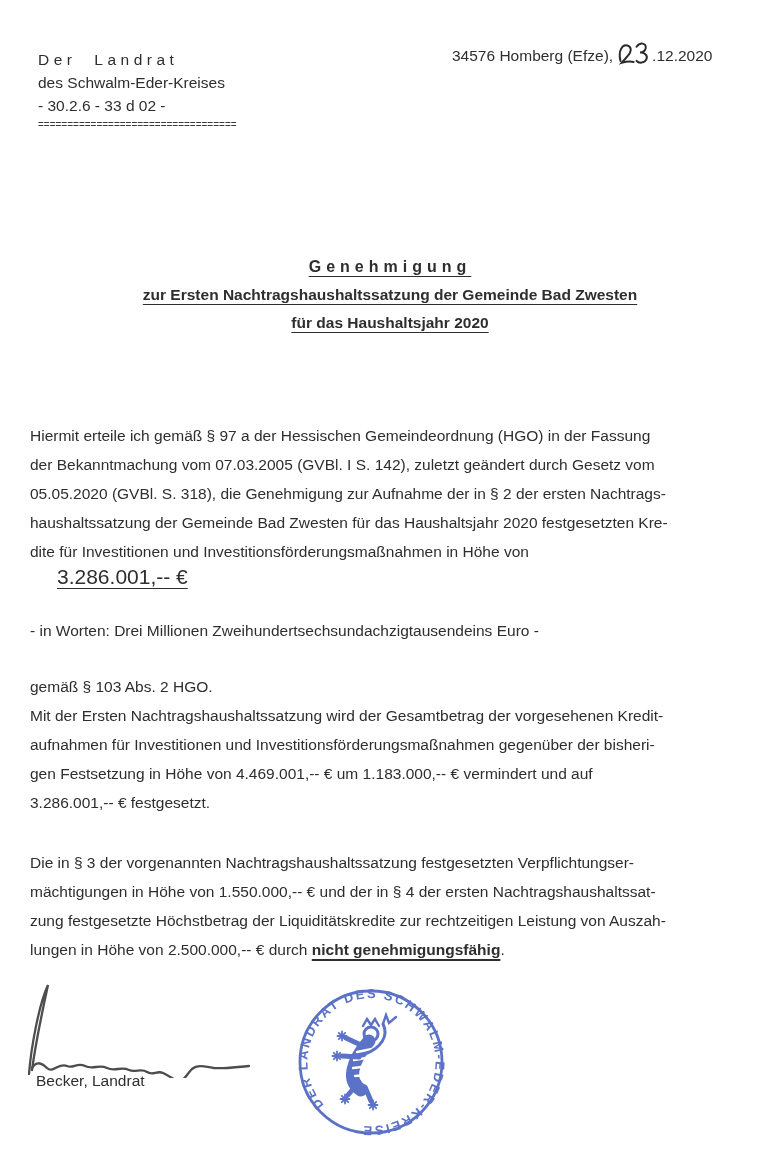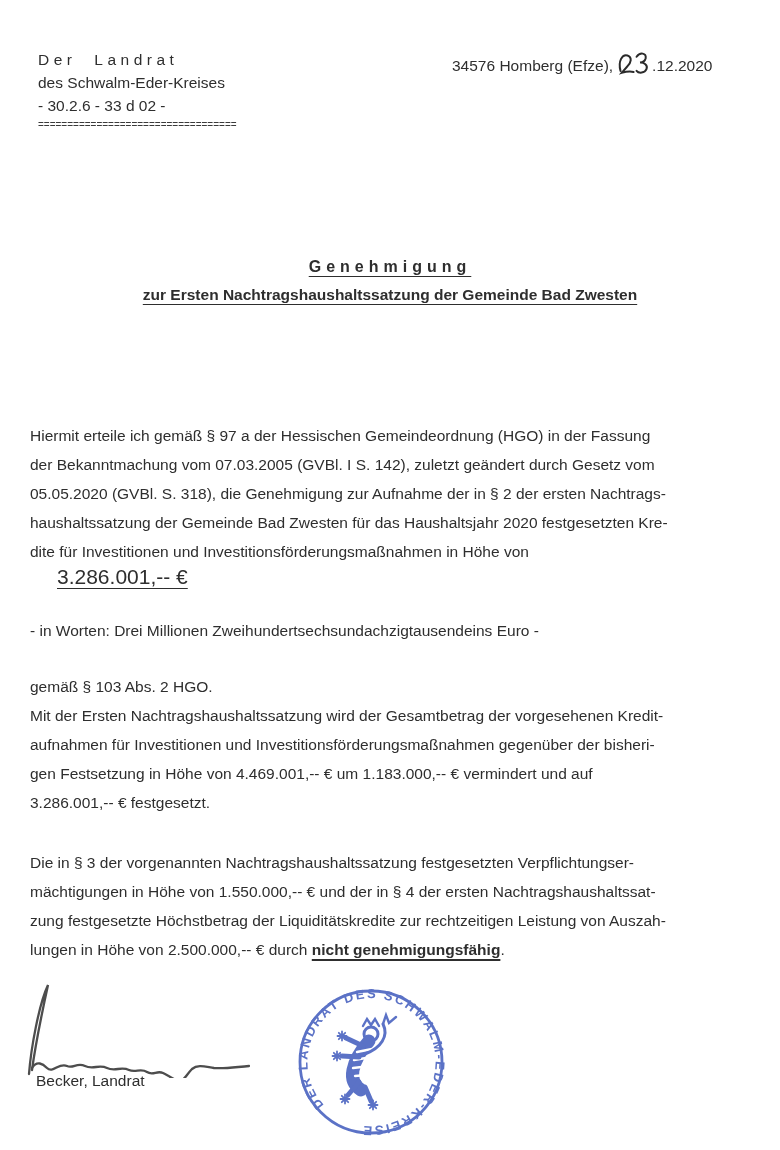--- a/index.html
+++ b/index.html
@@ -7,21 +7,21 @@
     width:780px;height:1150px;position:relative;background:#ffffff;
     font-family:"Liberation Sans",sans-serif;color:#2e2e2e;overflow:hidden;
   }
   .abs{position:absolute;}
   
   .sender{left:38px;top:48px;width:206px;font-size:15.5px;line-height:23px;}
   .sender .spaced{letter-spacing:4.5px;word-spacing:9px;}
   .sender .divider{font-size:10px;line-height:12px;letter-spacing:0;margin-top:2px;color:#3a3a3a;
     white-space:nowrap;overflow:hidden;}
   
-  .dateline{left:452px;top:49px;font-size:15.5px;line-height:22px;white-space:nowrap;}
+  .dateline{left:452px;top:39px;font-size:15.5px;line-height:22px;white-space:nowrap;}
   .hand-svg{display:inline-block;vertical-align:-6px;margin:0 1px 0 4px;transform:rotate(-4deg);}
   
   .title{left:0;top:253px;width:780px;text-align:center;font-weight:bold;font-size:15.5px;line-height:28px;}
   .title .t1{font-size:16px;letter-spacing:5px;}
   .u{text-decoration:underline;text-underline-offset:3.5px;text-decoration-thickness:1.4px;}
   
   .para{left:30px;width:718px;font-size:15.5px;line-height:29px;}
   .para > div, .lines > div{white-space:nowrap;}
   .p1{top:393px;margin-top:28px;}
   .amount{top:562px;left:30px;width:718px;text-align:left;font-size:21px;line-height:29px;transform:translateX(27px);}
@@ -50,20 +50,21 @@
       <g fill="none" stroke="#2b2b2b" stroke-width="2" stroke-linecap="round">
         <path d="M3,21 C1,11 6,4 11,6 C16,8 14,14 10,17 C7,20 5,22 4,23 C9,22 13,22 16,23"></path>
         <path d="M20,8 C24,3 30,5 29,10 C28,13 25,14 23,14 C27,14 31,17 29,21 C27,25 21,25 19,22"></path>
       </g>
   </svg><span>.12.2020</span>
 </div>
 
 <div class="abs title">
   <div class="t1 u">Genehmigung</div>
   <div class="u">zur Ersten Nachtragshaushaltssatzung der Gemeinde Bad Zwesten</div>
+  <div class="u">für das Haushaltsjahr 2020</div>
 </div>
 
 <div class="abs para p1 lines">
     <div>Hiermit erteile ich gemäß § 97 a der Hessischen Gemeindeordnung (HGO) in der Fassung</div>
     <div>der Bekanntmachung vom 07.03.2005 (GVBl. I S. 142), zuletzt geändert durch Gesetz vom</div>
     <div>05.05.2020 (GVBl. S. 318), die Genehmigung zur Aufnahme der in § 2 der ersten Nachtrags-</div>
     <div>haushaltssatzung der Gemeinde Bad Zwesten für das Haushaltsjahr 2020 festgesetzten Kre-</div>
     <div>dite für Investitionen und Investitionsförderungsmaßnahmen in Höhe von</div>
   </div>
 

